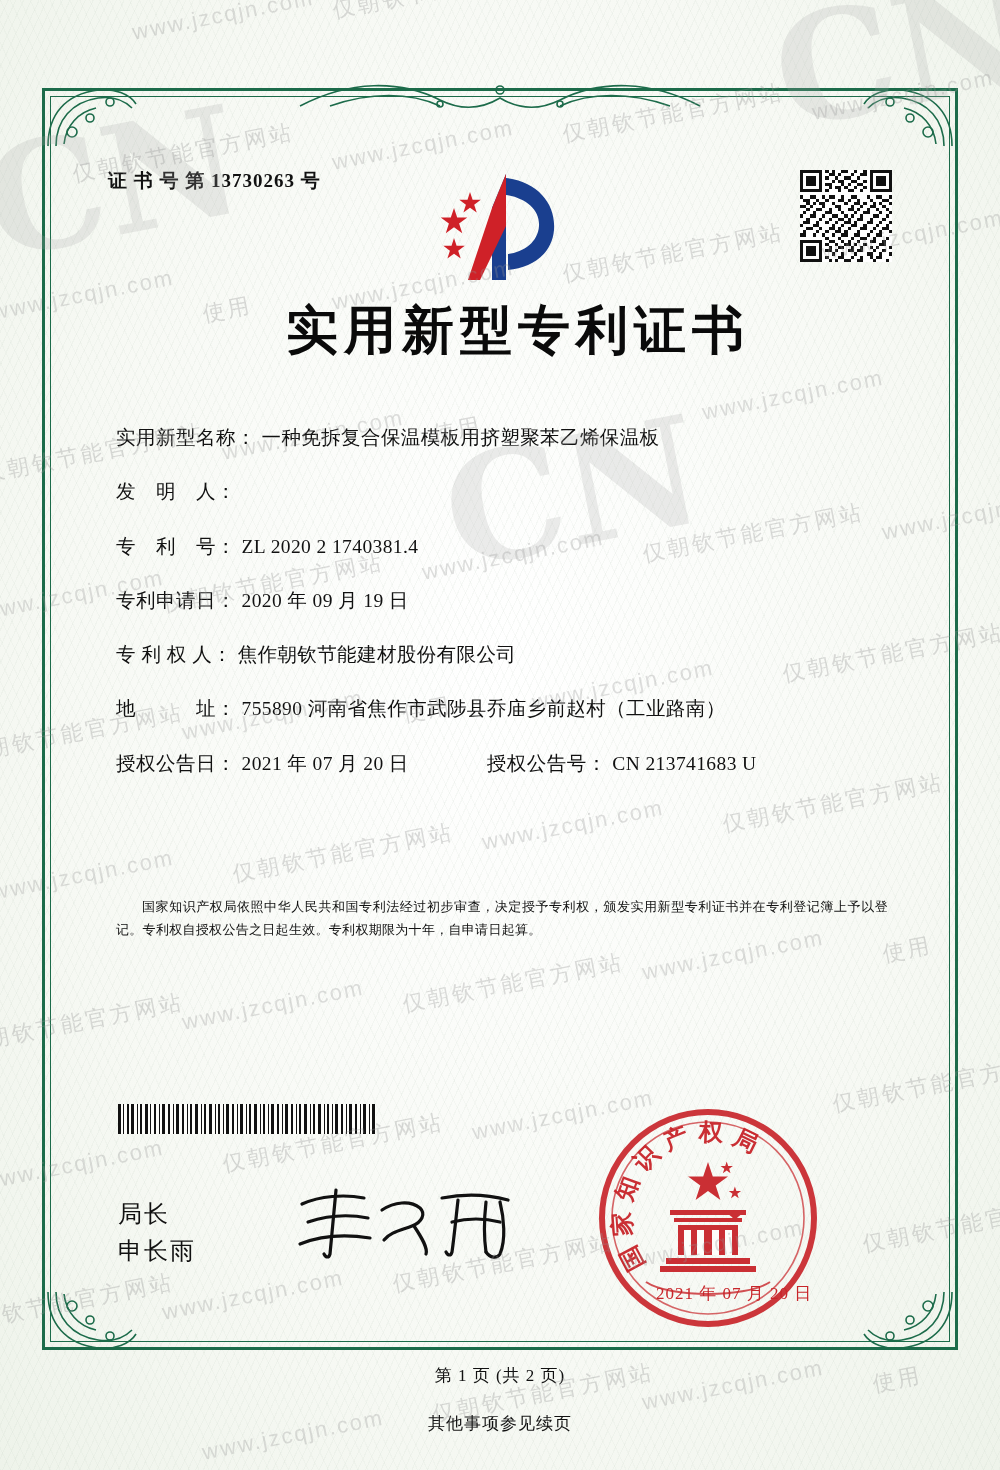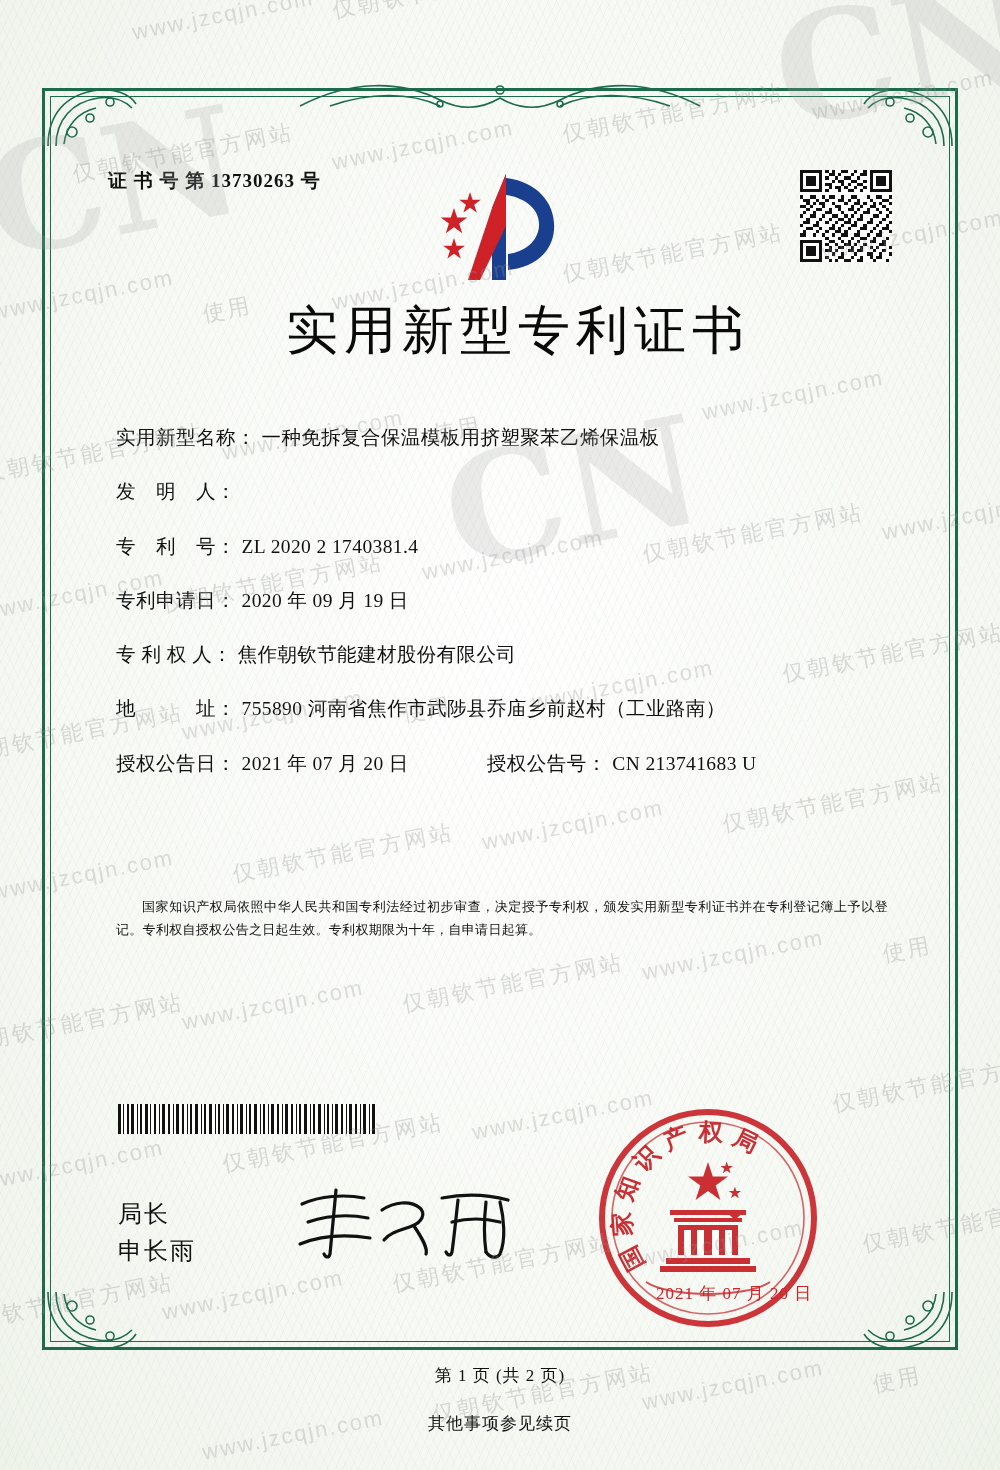--- a/index.html
+++ b/index.html
@@ -108,21 +108,21 @@
     background: #fff;
   }
   .qrcode svg { display:block; width:100%; height:100%; }
 
   .cert-title {
     position: absolute;
     left: 0; right: 0;
     top: 296px;
     text-align: center;
     font-size: 52px;
-    font-weight: normal;
+    font-weight: bold;
     letter-spacing: 6px;
     color: #0a0a0a;
     font-family: "DejaVu Serif", "Liberation Serif", serif;
     padding-left: 36px;
   }
 
   
   .fields {
     position: absolute;
     left: 116px;

